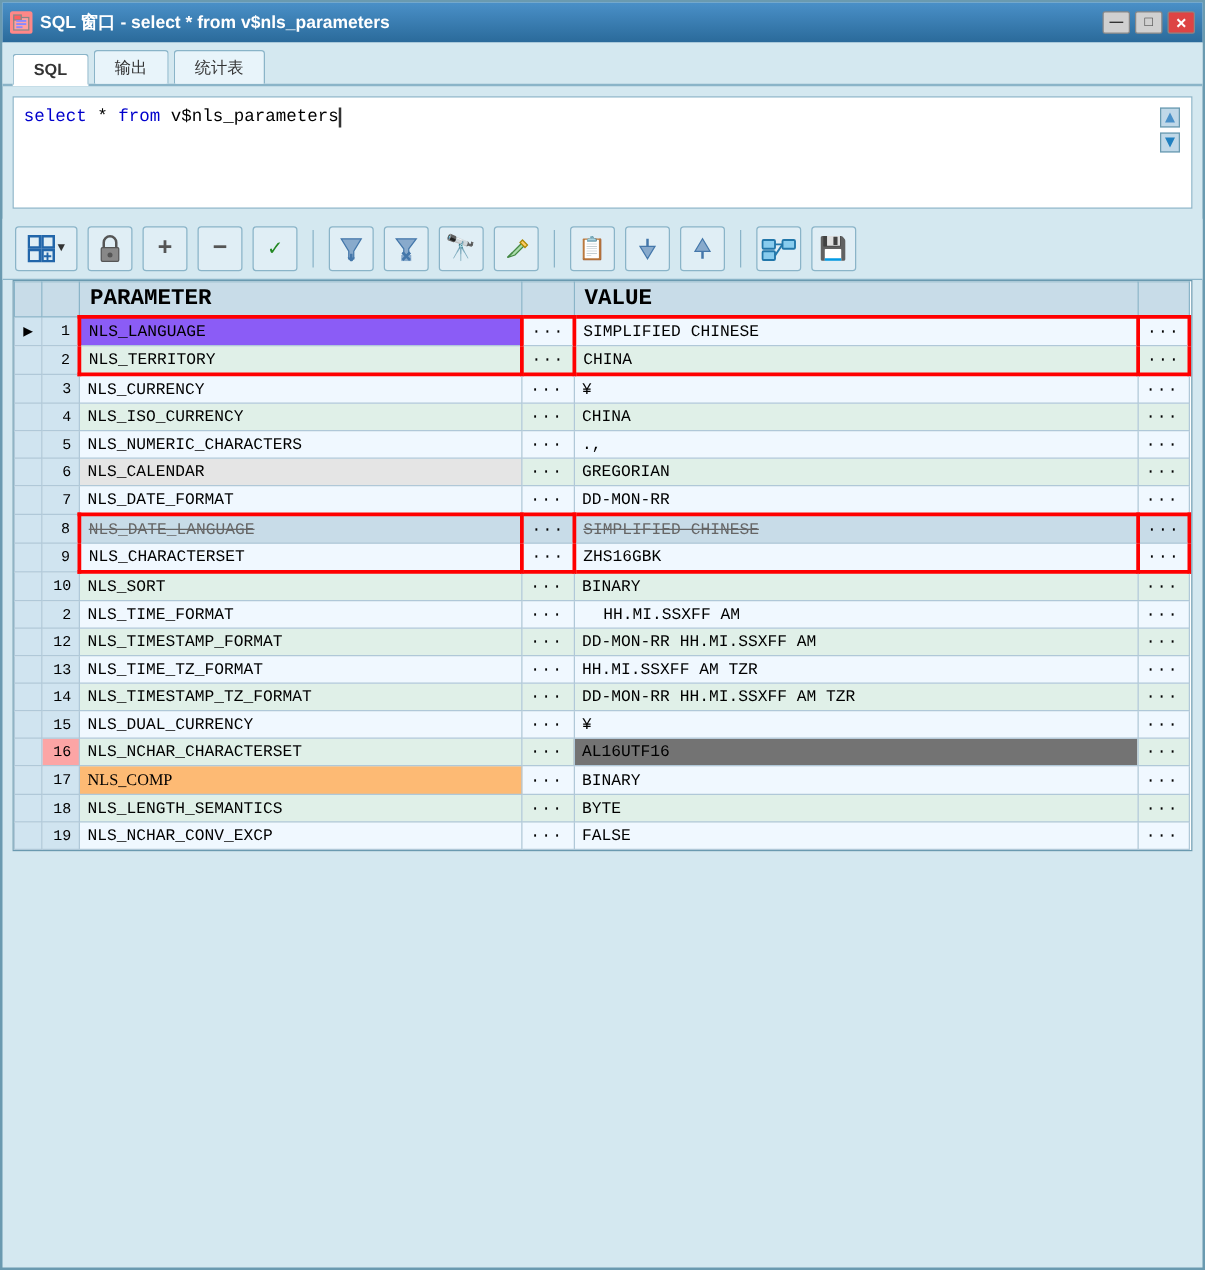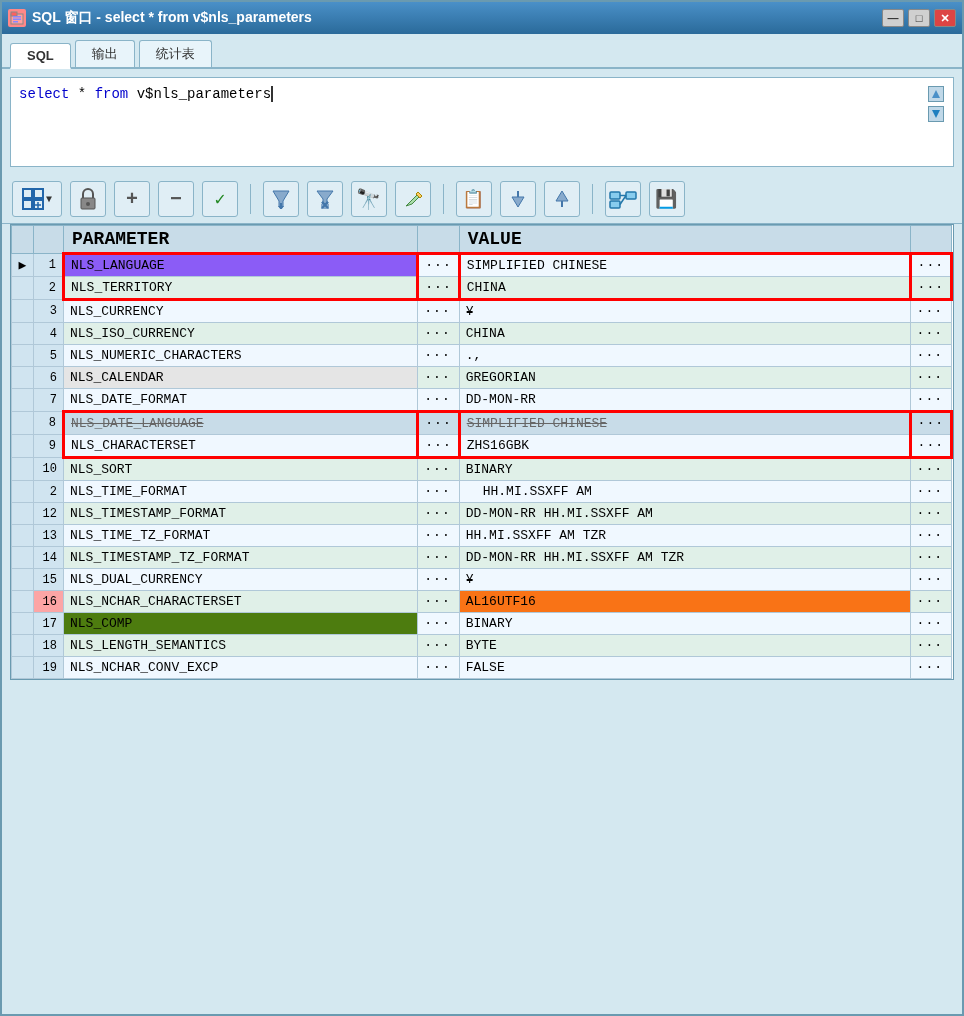--- a/index.html
+++ b/index.html
@@ -484,27 +484,27 @@
             <td style="background: rgb(240, 248, 255);">NLS_DUAL_CURRENCY</td>
             <td class="dots" style="background: rgb(240, 248, 255);">···</td>
             <td style="background: rgb(240, 248, 255);">¥</td>
             <td class="dots" style="background: rgb(240, 248, 255);">···</td>
           </tr>
           <tr>
             <td class="row-indicator" style="background: rgb(208, 228, 240);"></td>
             <td class="row-num" style="background: #fca5a5;">16</td>
             <td style="background: rgb(224, 240, 232);">NLS_NCHAR_CHARACTERSET</td>
             <td class="dots" style="background: rgb(224, 240, 232);">···</td>
-            <td style="background: #f97316;">AL16UTF16</td>
+            <td style="background: #737373;">AL16UTF16</td>
             <td class="dots" style="background: rgb(224, 240, 232);">···</td>
           </tr>
           <tr>
             <td class="row-indicator" style="background: rgb(208, 228, 240);"></td>
             <td class="row-num" style="background: rgb(208, 228, 240);">17</td>
-            <td style="background: #4d7c0f;">NLS_COMP</td>
+            <td style="background: #fdba74; font-family: Liberation Serif, serif;">NLS_COMP</td>
             <td class="dots" style="background: rgb(240, 248, 255);">···</td>
             <td style="background: rgb(240, 248, 255);">BINARY</td>
             <td class="dots" style="background: rgb(240, 248, 255);">···</td>
           </tr>
           <tr>
             <td class="row-indicator" style="background: rgb(208, 228, 240);"></td>
             <td class="row-num" style="background: rgb(208, 228, 240);">18</td>
             <td style="background: rgb(224, 240, 232);">NLS_LENGTH_SEMANTICS</td>
             <td class="dots" style="background: rgb(224, 240, 232);">···</td>
             <td style="background: rgb(224, 240, 232);">BYTE</td>

